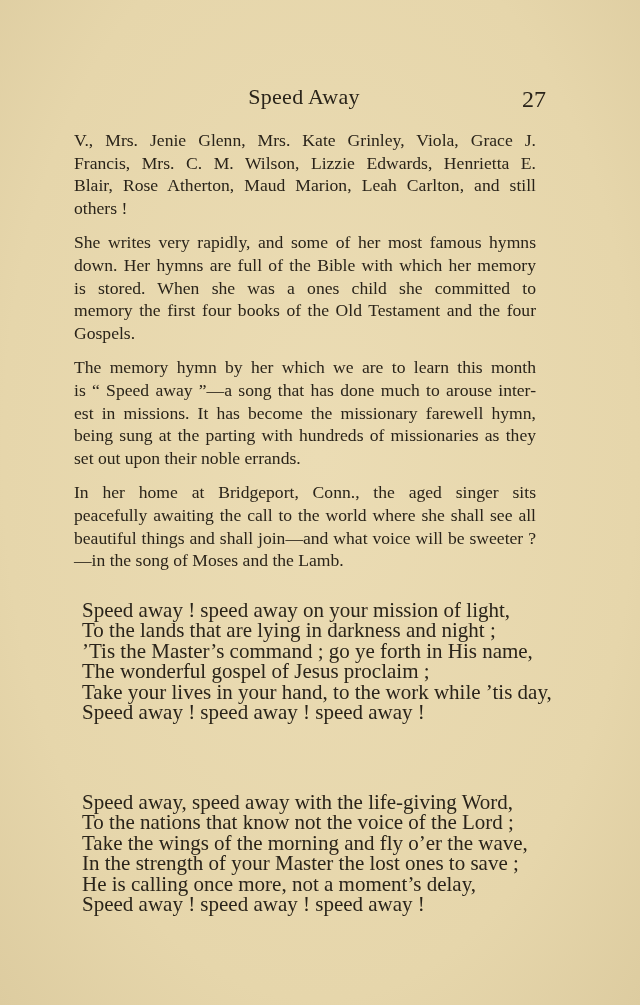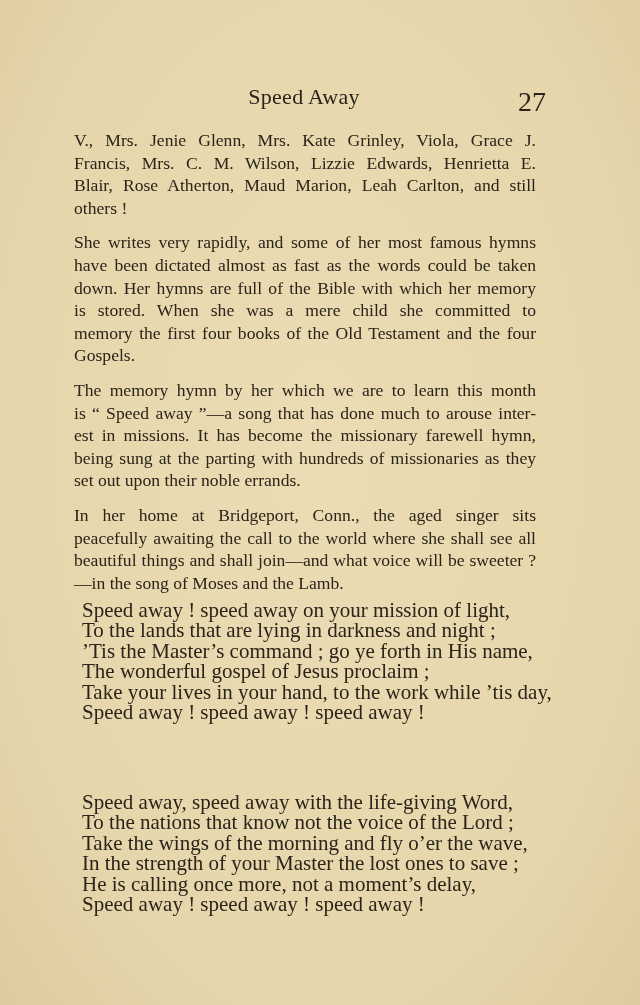--- a/index.html
+++ b/index.html
@@ -15,21 +15,21 @@
     background: radial-gradient(ellipse at 50% 45%, #ebdcb4 0%, #e6d6ab 70%, #ddcca0 100%);
   }
   .running-head {
     position: absolute; top: 84px; left: 62px; width: 484px; height: 30px;
   }
   .head-title {
     position: absolute; left: 0; right: 0; text-align: center;
     font-size: 22px; letter-spacing: 0.3px; top: 0;
   }
   .page-number {
-    position: absolute; right: 0; top: 2px; font-size: 28px;
+    position: absolute; right: 0; top: 2px; font-size: 24px;
   }
   .body-text {
     position: absolute; left: 62px; top: 117px; width: 486px;
     font-size: 17.6px; line-height: 22.6px;
   }
   .para { margin: 12px; text-align: justify; text-align-last: left; }
   .para .line { display: block; text-align: justify; text-align-last: justify; }
   .para .line.last { text-align-last: left; }
   .poem {
     position: absolute; left: 82px; width: 440px;
@@ -51,23 +51,22 @@
 
   <div class="body-text">
     <p class="para">
       <span class="line">V., Mrs. Jenie Glenn, Mrs. Kate Grinley, Viola, Grace J.</span>
       <span class="line">Francis, Mrs. C. M. Wilson, Lizzie Edwards, Henrietta E.</span>
       <span class="line">Blair, Rose Atherton, Maud Marion, Leah Carlton, and still</span>
       <span class="line last">others !</span>
     </p>
     <p class="para">
       <span class="line">She writes very rapidly, and some of her most famous hymns</span>
-      <span class="line">have been dictated almost as fast as the words could be taken</span>
       <span class="line">down. Her hymns are full of the Bible with which her memory</span>
-      <span class="line">is stored. When she was a mere child she committed to</span>
+      <span class="line">is stored. When she was a ones child she committed to</span>
       <span class="line">memory the first four books of the Old Testament and the four</span>
       <span class="line last">Gospels.</span>
     </p>
     <p class="para">
       <span class="line">The memory hymn by her which we are to learn this month</span>
       <span class="line">is “ Speed away ”—a song that has done much to arouse inter-</span>
       <span class="line">est in missions. It has become the missionary farewell hymn,</span>
       <span class="line">being sung at the parting with hundreds of missionaries as they</span>
       <span class="line last">set out upon their noble errands.</span>
     </p>

